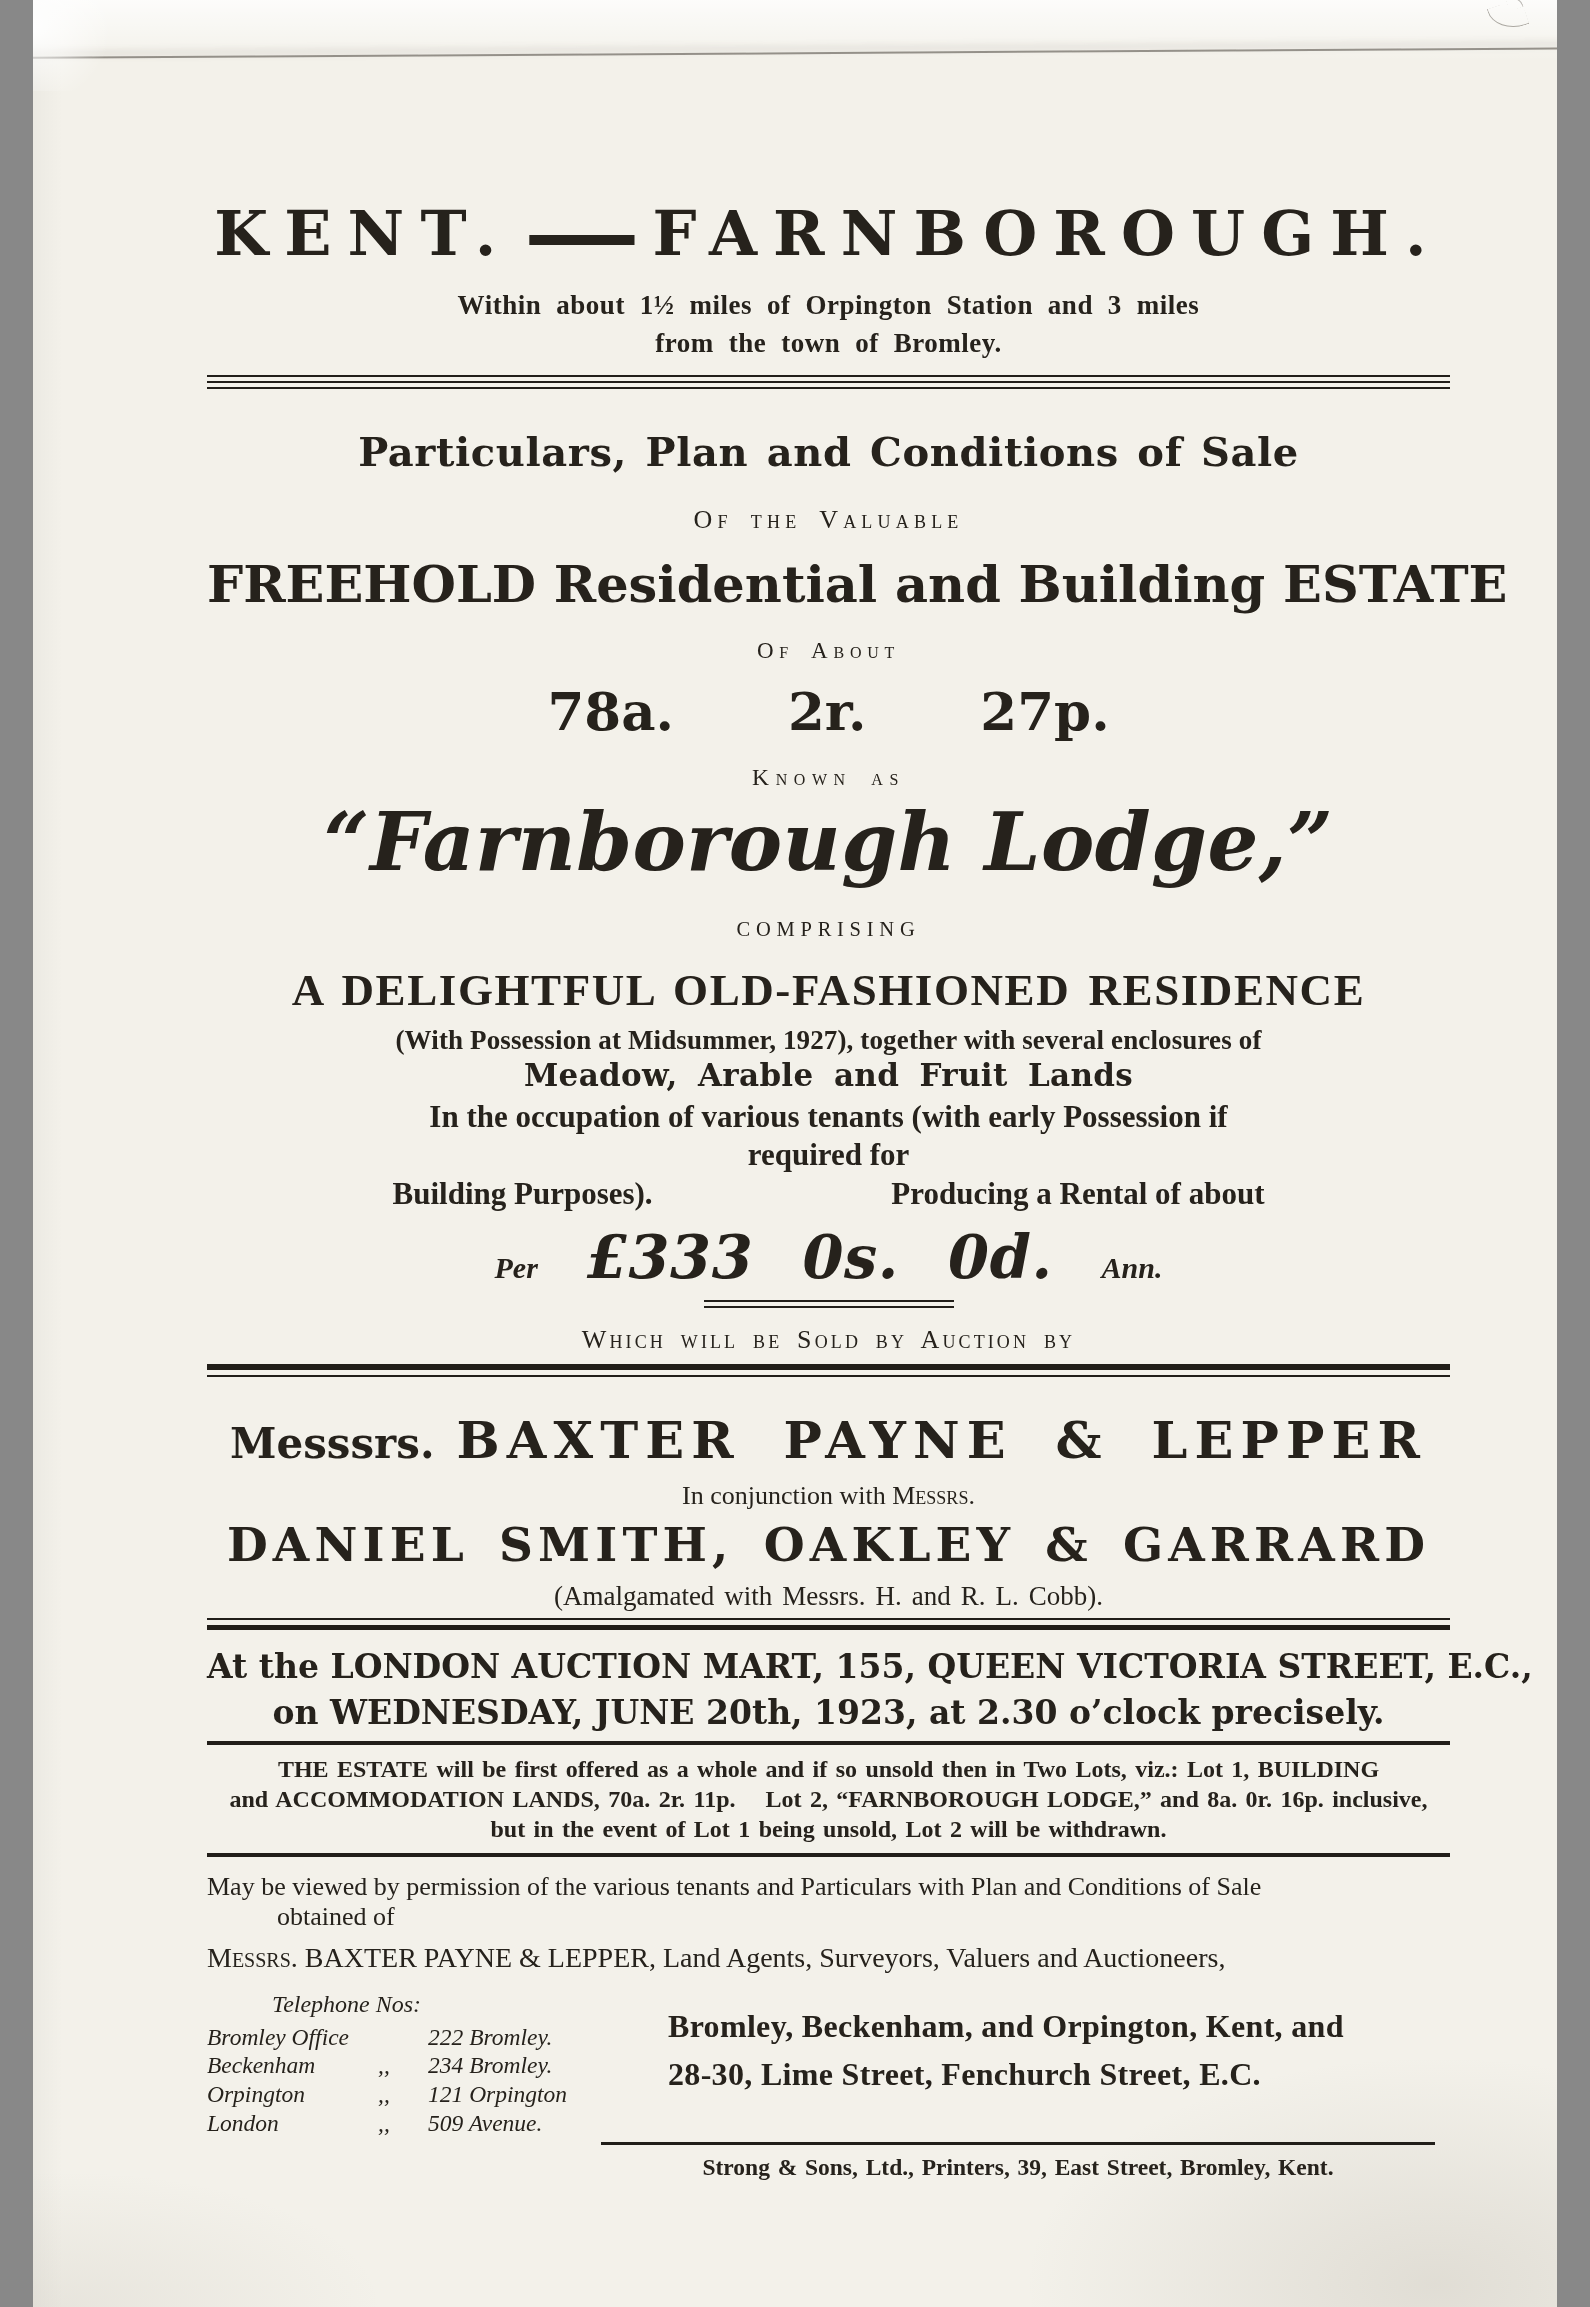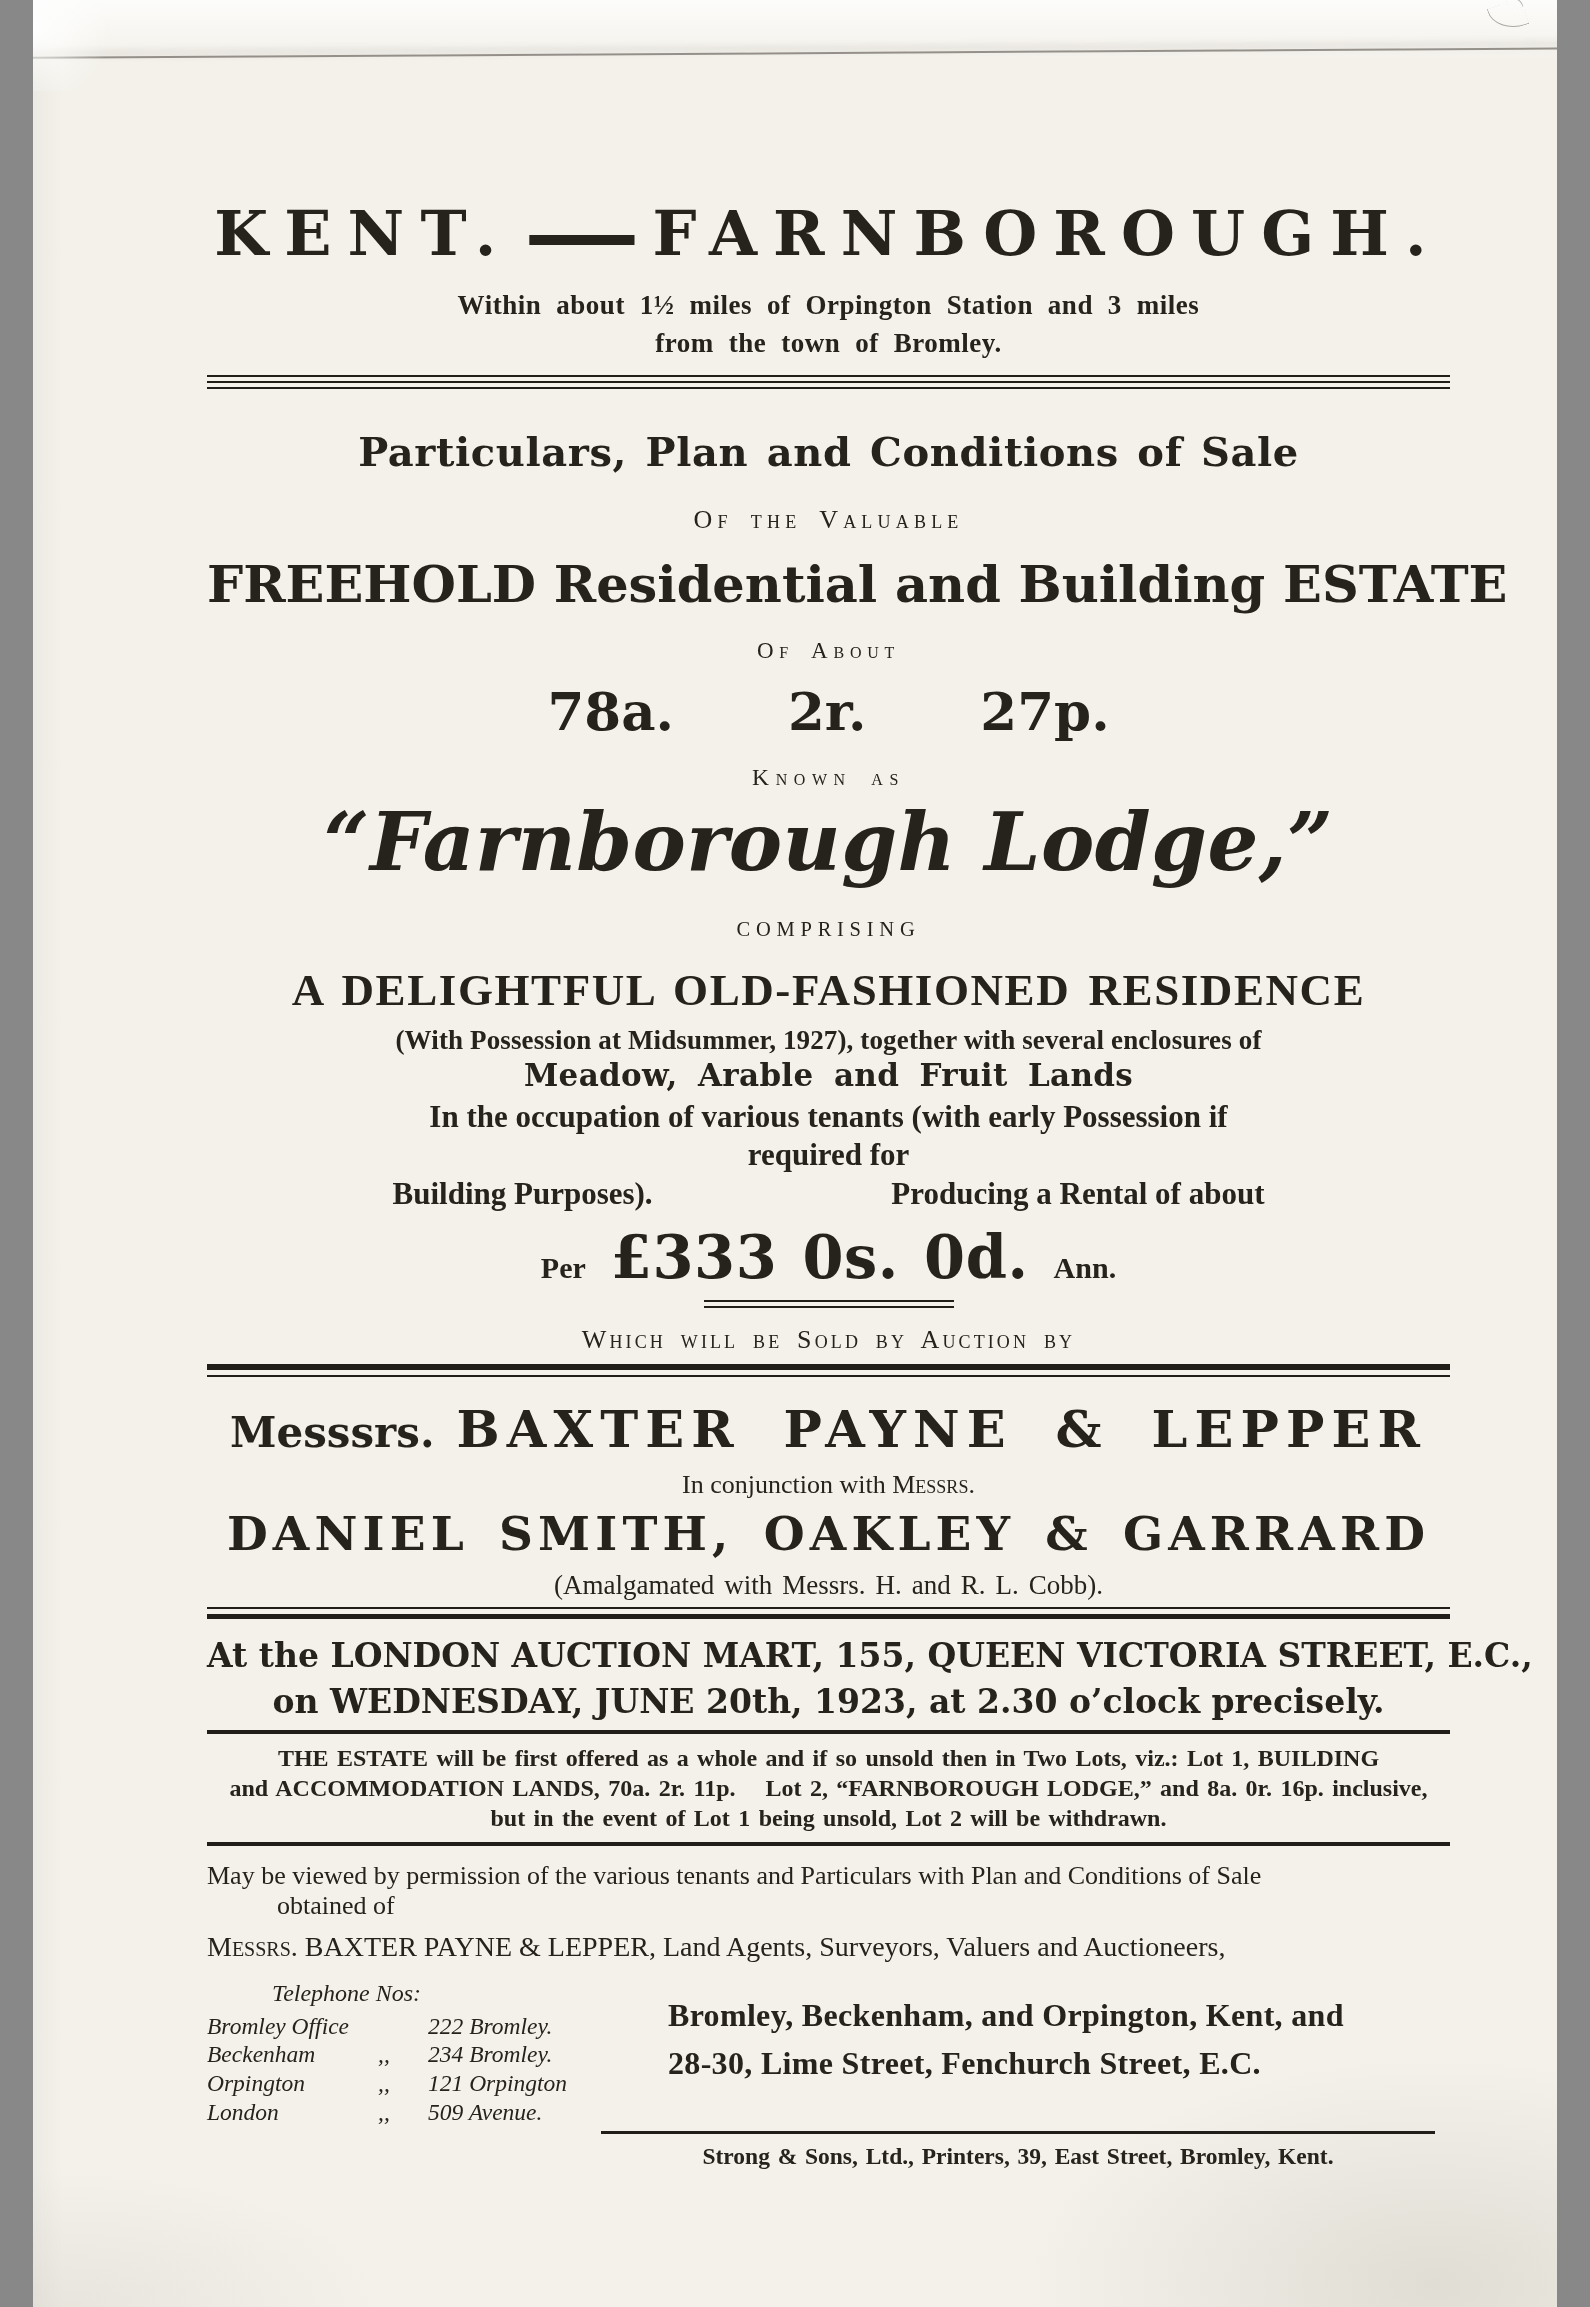--- a/index.html
+++ b/index.html
@@ -42,35 +42,35 @@
   .known-as{margin-top:26px;font-size:23.5px;letter-spacing:0.28em;word-spacing:0.3em;}
   .property-name{margin-top:7.6px;font-family:"DejaVu Serif",serif;font-size:80px;line-height:1.12;font-weight:bold;font-style:italic;letter-spacing:0.005em;}
   .comprising{margin-top:30px;font-size:20.5px;letter-spacing:0.28em;}
 
   .residence{margin-top:26px;font-size:45px;line-height:1.05;letter-spacing:0.035em;word-spacing:0.12em;white-space:nowrap;font-weight:600;}
   .possession{margin-top:10.6px;font-size:27px;font-weight:bold;letter-spacing:0.005em;}
   .lands{margin-top:1.5px;font-family:"DejaVu Serif",serif;font-size:31px;font-weight:bold;word-spacing:0.3em;letter-spacing:0.01em;}
   .occupation{margin:4.5px auto 0;width:872px;font-size:31px;font-weight:bold;line-height:1.25;text-align:center;}
   .occupation-l2{display:flex;justify-content:space-between;}
 
-  .rental{margin-top:9px;display:flex;justify-content:center;align-items:baseline;gap:25px;font-weight:bold;}
+  .rental{margin-top:9px;display:flex;justify-content:center;align-items:baseline;gap:49px;font-weight:bold;font-style:italic;}
   .rental .small{font-size:30px;}
   .rental .big{font-family:"DejaVu Serif",serif;font-size:59px;letter-spacing:0.01em;}
   .short-double-rule{margin-top:7.6px;}
   .short-double-rule .rule{width:250px;height:2.3px;margin-bottom:3.8px;}
 
   .sold-by{margin-top:16.7px;font-size:26px;letter-spacing:0.12em;word-spacing:0.2em;}
   .rule-heavy-light{margin-top:9px;}
   .rule-heavy-light .r1{width:100%;height:6.8px;margin-bottom:4.5px;}
   .rule-heavy-light .r2{width:100%;height:2.3px;}
   .rule-light-heavy{margin-top:6px;}
   .rule-light-heavy .r1{width:100%;height:2.3px;margin-bottom:4.5px;}
   .rule-light-heavy .r2{width:100%;height:5.3px;}
 
-  .firm1{margin-top:22px;display:flex;justify-content:center;align-items:baseline;gap:22px;white-space:nowrap;}
+  .firm1{margin-top:33px;display:flex;justify-content:center;align-items:baseline;gap:22px;white-space:nowrap;}
   .firm1-prefix{font-family:"DejaVu Serif",serif;font-size:42px;font-weight:bold;}
   .firm1-name{font-family:"DejaVu Serif",serif;font-size:51px;font-weight:bold;letter-spacing:0.14em;word-spacing:0.35em;}
   .conjunction{margin-top:10.6px;font-size:26px;}
   .firm2{margin-top:6px;font-family:"DejaVu Serif",serif;font-size:47px;font-weight:bold;letter-spacing:0.11em;word-spacing:0.18em;white-space:nowrap;}
   .amalgamated{margin-top:9px;font-size:27px;word-spacing:0.12em;}
 
   .venue{font-weight:bold;font-family:"DejaVu Serif",serif;white-space:nowrap;}
   .venue1{margin-top:16.7px;font-size:33px;}
   .venue2{margin-top:7.6px;font-size:33px;}
   .single-rule{width:100%;height:3.8px;margin-top:9px;}

